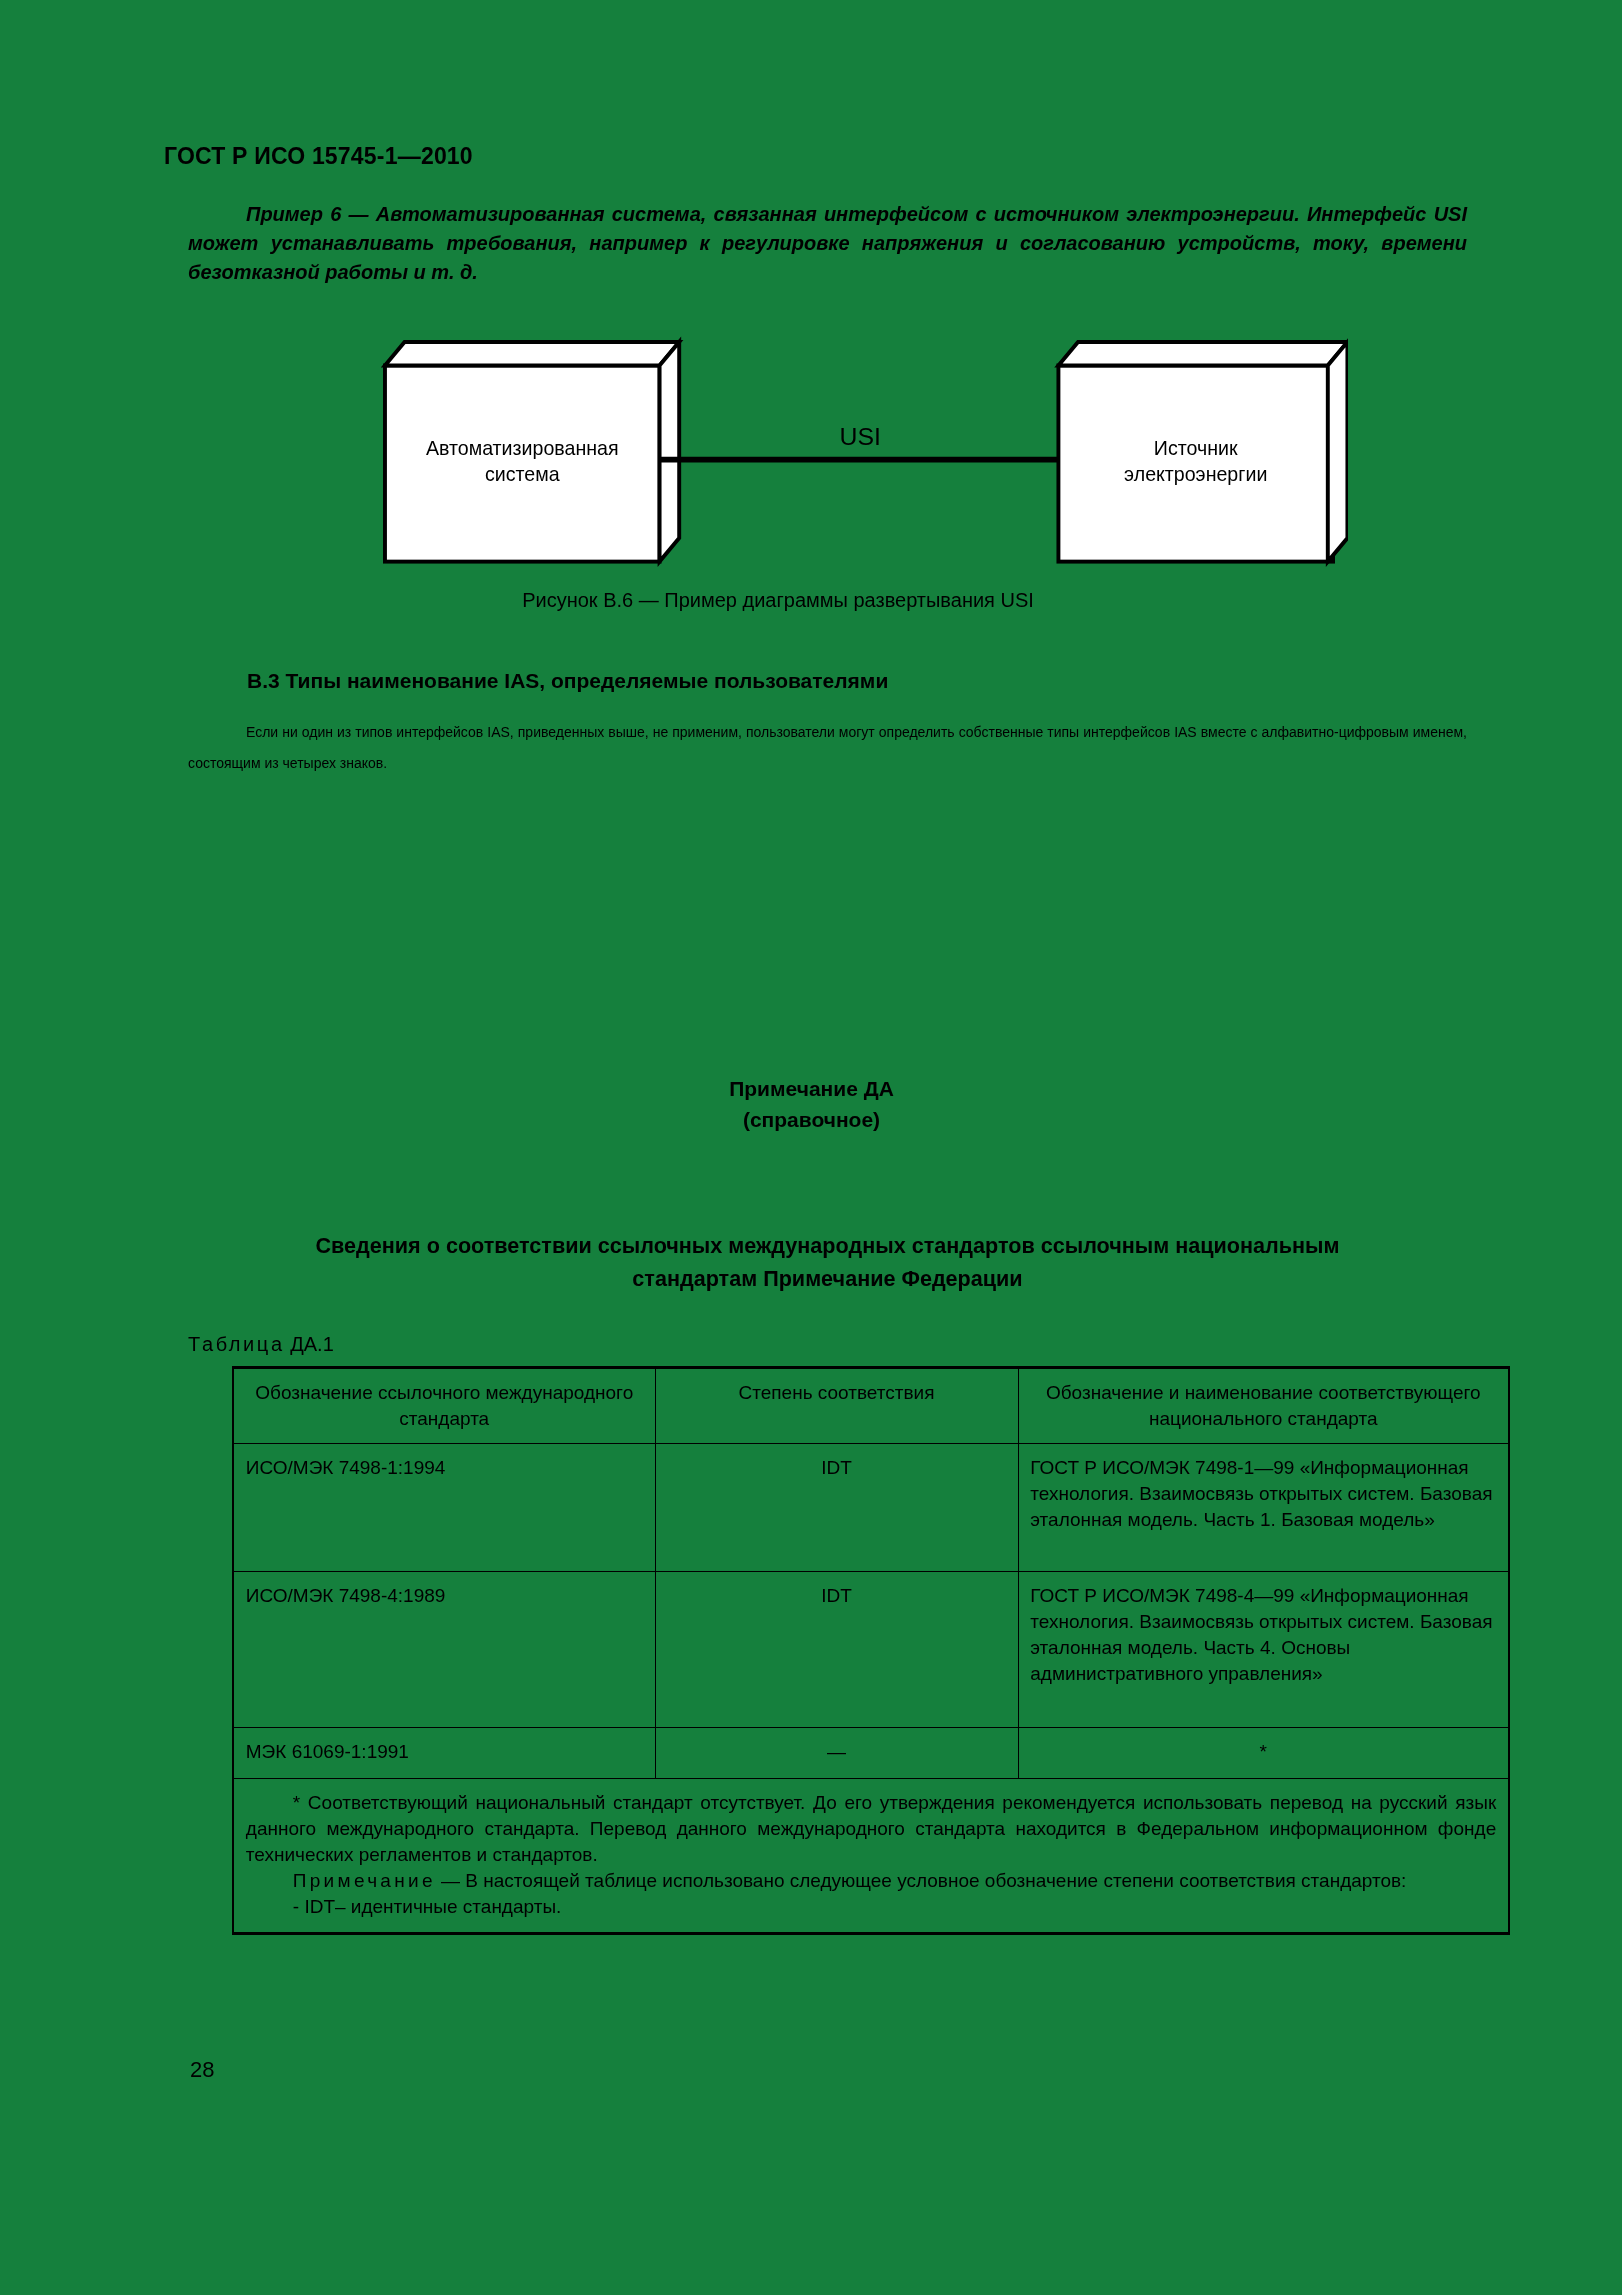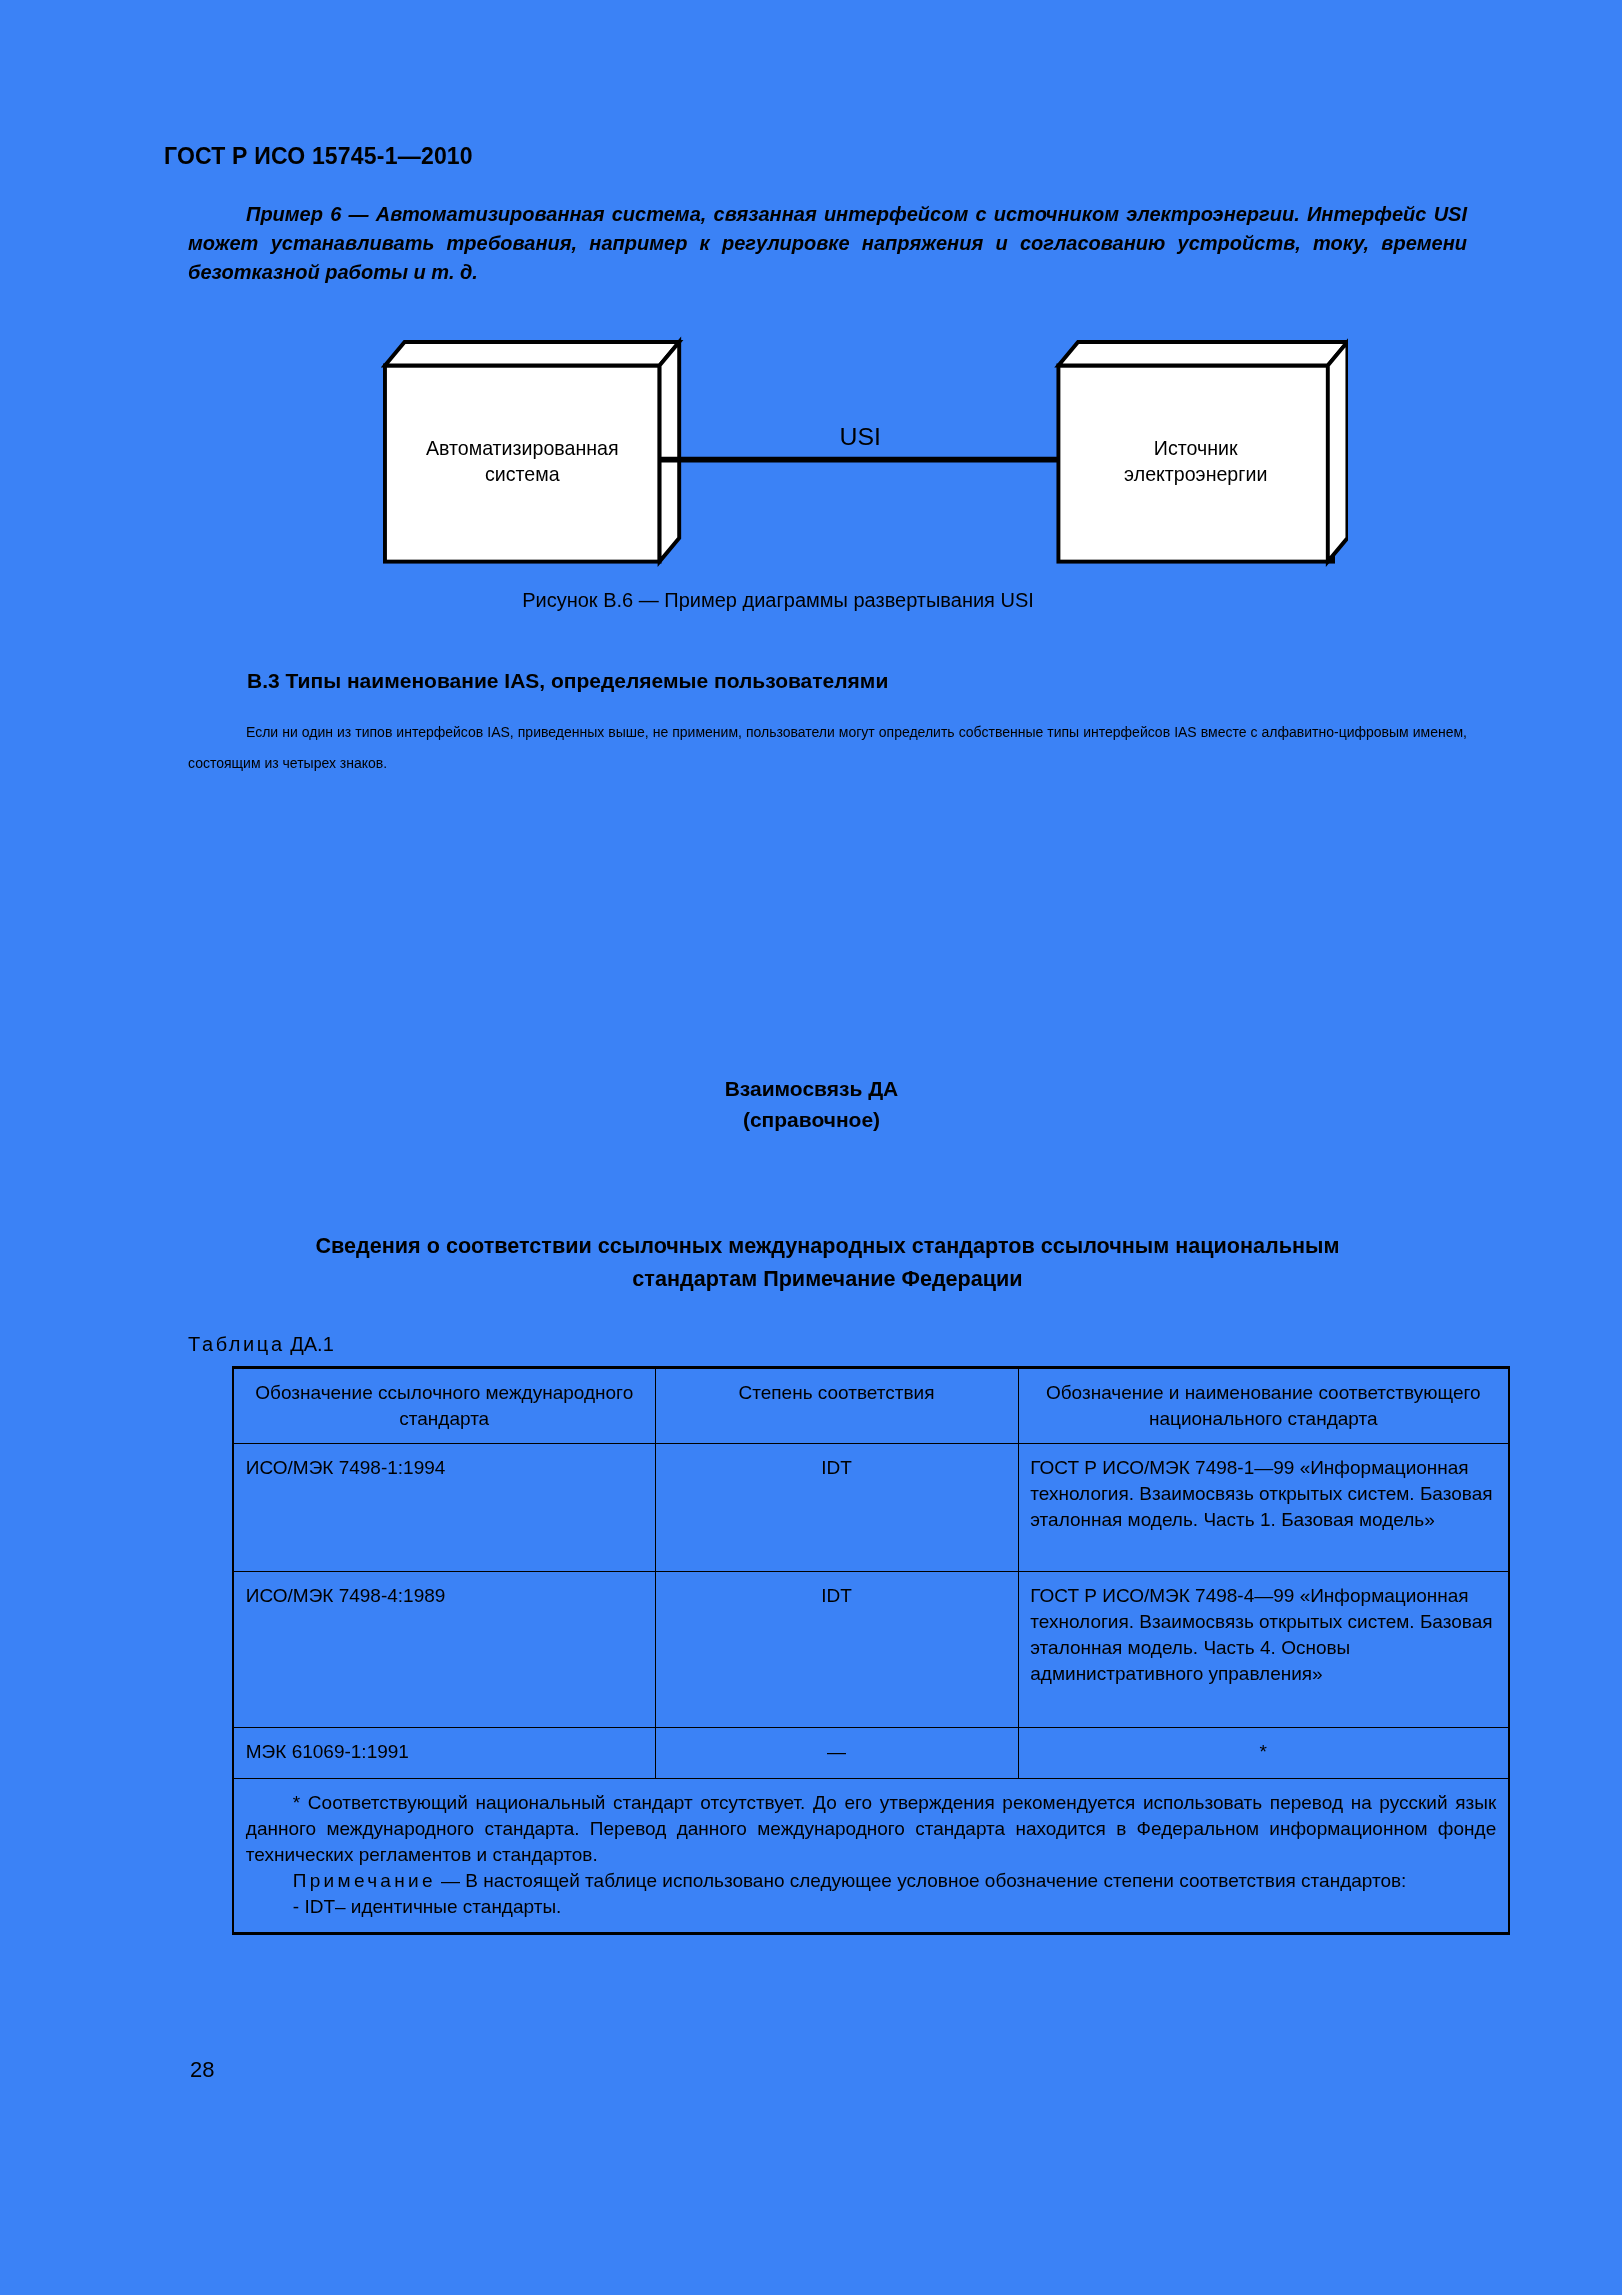--- a/index.html
+++ b/index.html
@@ -8,21 +8,21 @@
     background: #ffffff;
   }
   body {
     font-family: "Liberation Sans", sans-serif;
     color: #000000;
   }
   .page {
     position: relative;
     width: 1623px;
     height: 2295px;
-    background: #3b82f6;
+    background: #15803d;
     box-sizing: border-box;
     overflow: hidden;
   }
 
   
   .doc-header {
     position: absolute;
     left: 164px;
     top: 143px;
     font-size: 23px;
@@ -223,21 +223,21 @@
       </text>
     </svg>
   </div>
 
   <div class="figure-caption">Рисунок В.6 — Пример диаграммы развертывания USI</div>
 
   <div class="section-heading">В.3  Типы наименование IAS, определяемые пользователями</div>
   <div class="section-para">Если ни один из типов интерфейсов IAS, приведенных выше, не применим, пользователи могут определить собственные типы интерфейсов IAS вместе с алфавитно-цифровым именем, состоящим из четырех знаков.</div>
 
   <div class="annex-block">
-    <div>Взаимосвязь ДА</div>
+    <div>Примечание ДА</div>
     <div>(справочное)</div>
   </div>
 
   <div class="annex-subject">
     <div>Сведения о соответствии ссылочных международных стандартов ссылочным национальным</div>
     <div>стандартам Примечание Федерации</div>
   </div>
 
   <div class="table-caption"><span>Таблица</span><span class="nospace">&nbsp;</span><span class="nospace">ДА.1</span></div>
 

